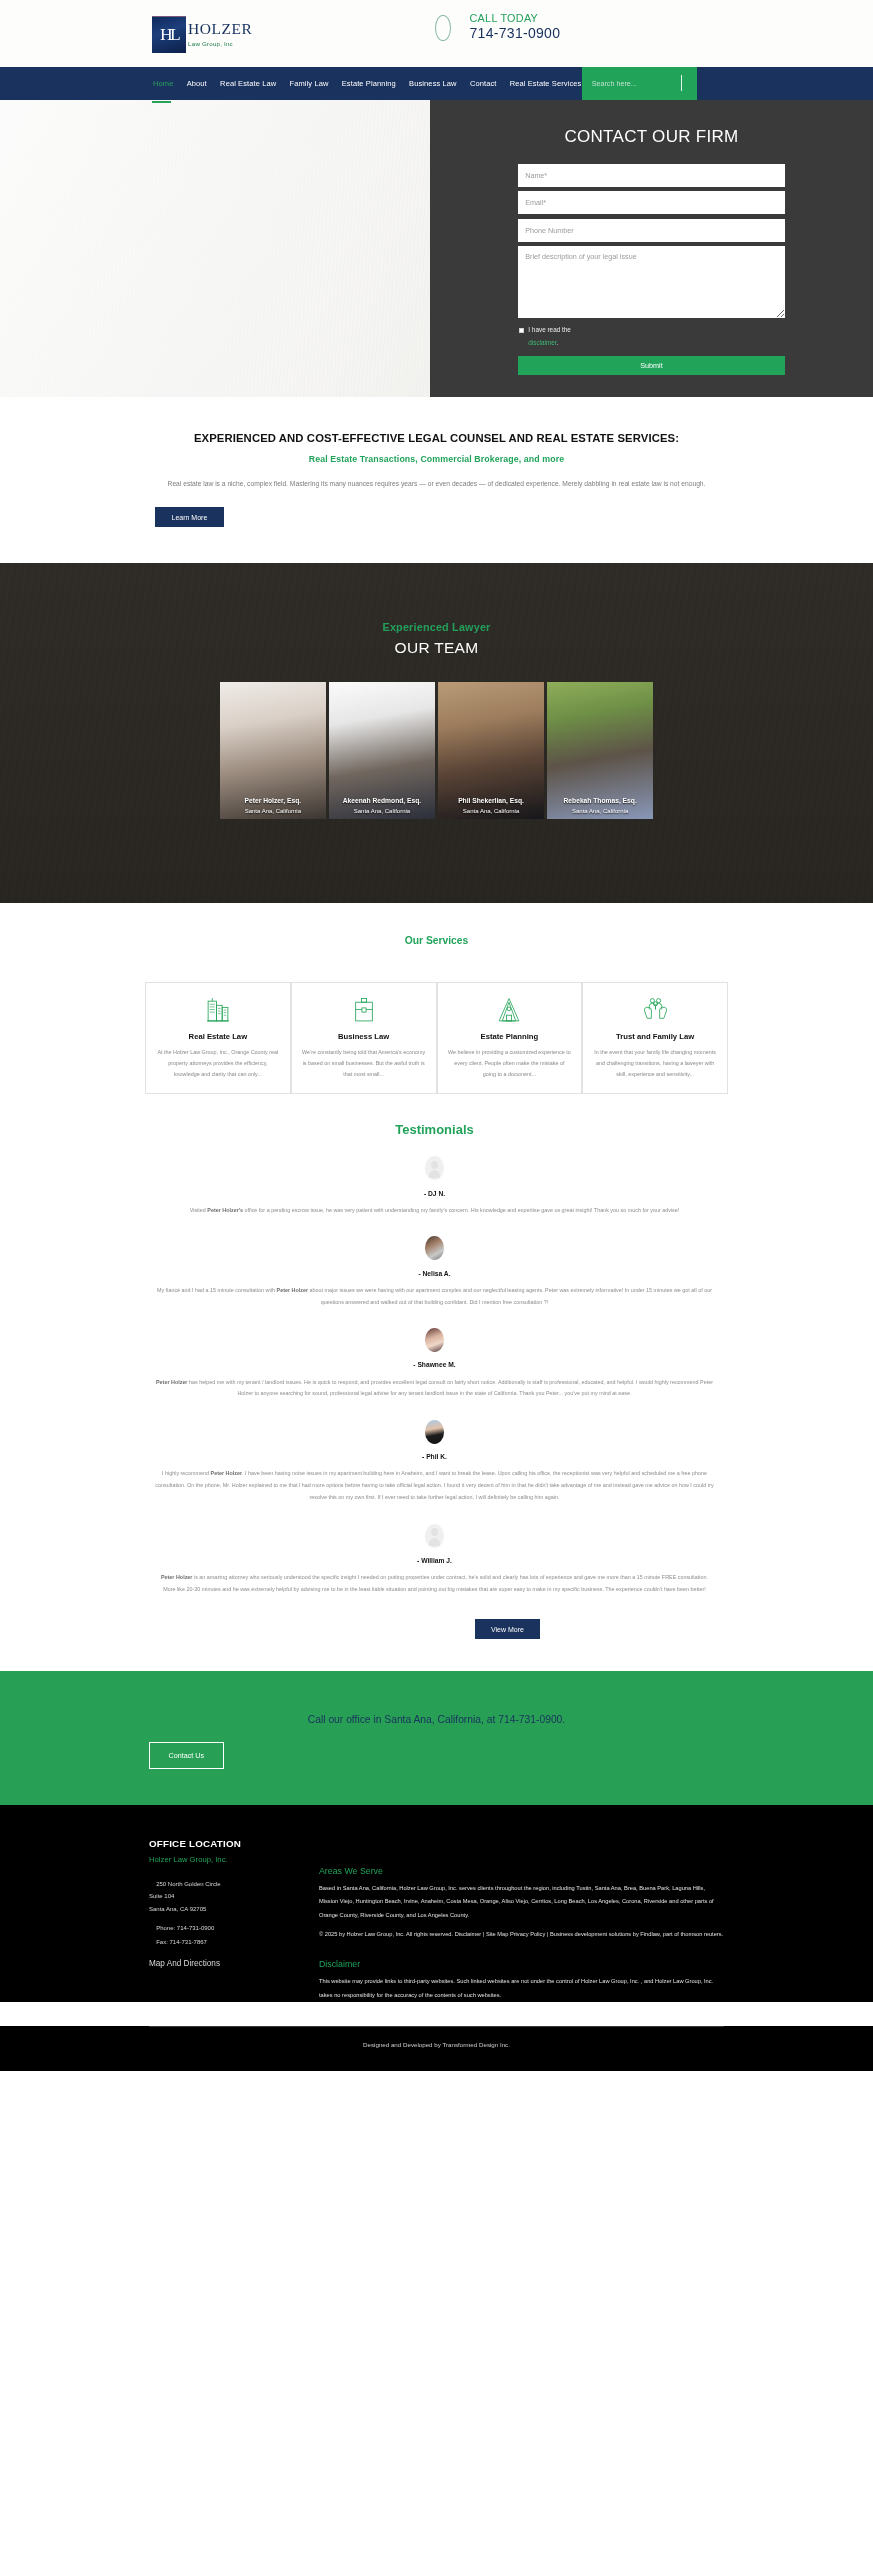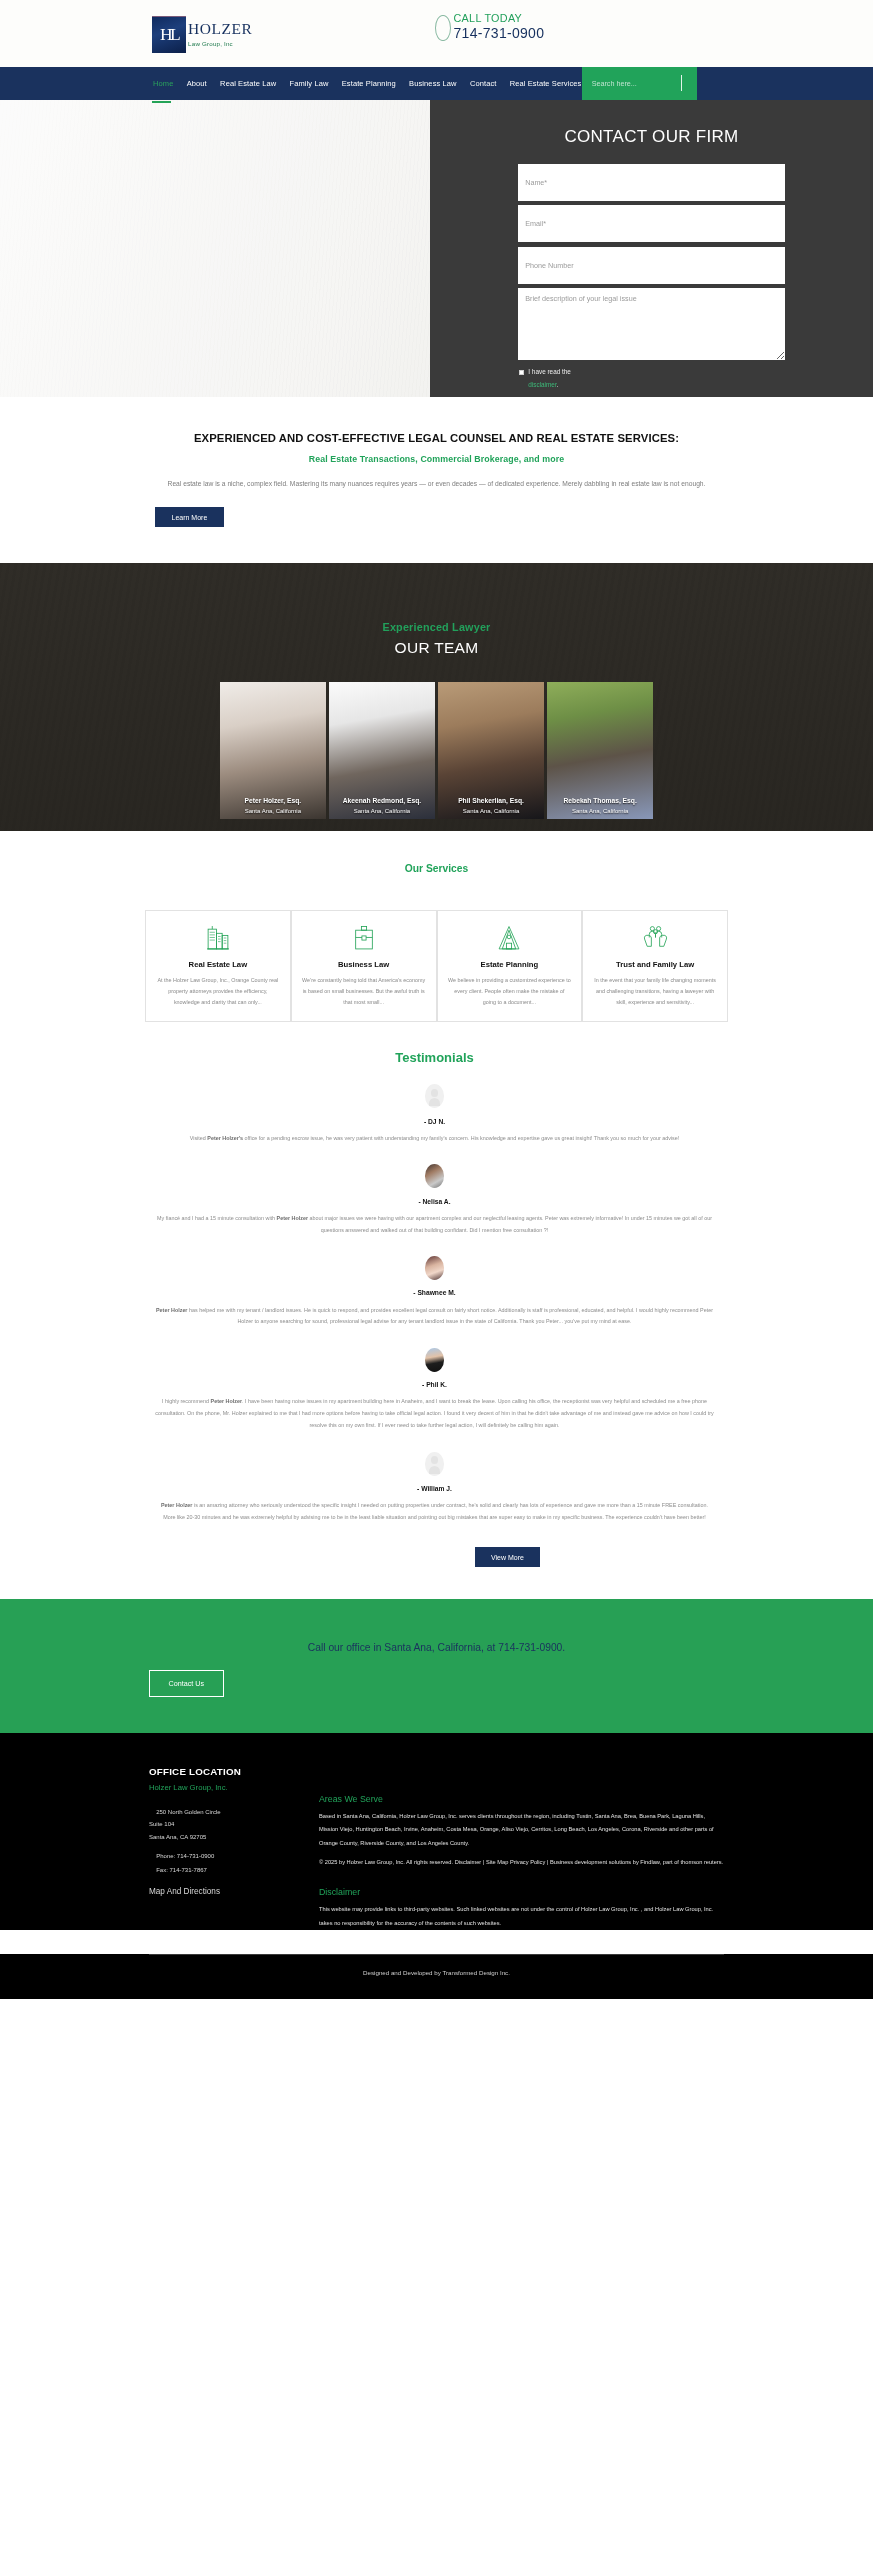--- a/index.html
+++ b/index.html
@@ -50,21 +50,21 @@
     color: #1f7a4d;
     margin-top: 2.6px;
     letter-spacing: 0.2px;
   }
   .call-wrap {
     position: absolute;
     left: 435px;
     top: 13.4px;
     display: flex;
     align-items: center;
-    gap: 3px;
+    gap: 19px;
   }
   .call-circle {
     width: 15.5px;
     height: 26px;
     border: 0.5px solid #89b9a2;
     border-radius: 50%;
   }
   .call-today {
     font-size: 10.8px;
     color: #22a05b;
@@ -165,21 +165,21 @@
   .form-title {
     color: #fff;
     font-size: 17px;
     text-align: center;
     letter-spacing: 0.3px;
     margin-bottom: 16.5px;
     font-weight: 400;
   }
   .fld {
     width: 100%;
-    height: 37px;
+    height: 23px;
     border: none;
     outline: none;
     background: #fff;
     font-family: "Liberation Sans", sans-serif;
     font-size: 7.2px;
     color: #333;
     padding: 0 7.2px;
     margin-bottom: 4.6px;
     display: block;
   }
@@ -256,21 +256,21 @@
     margin-top: 15.5px;
     cursor: pointer;
     border: none;
     font-family: "Liberation Sans", sans-serif;
   }
   .intro-btn-align { display: flex; justify-content: flex-start; }
 
   
   .team {
     position: relative;
-    height: 268px;
+    height: 340px;
     background:
       linear-gradient(rgba(38,36,32,0.86), rgba(34,32,28,0.9)),
       repeating-linear-gradient(100deg, #5d564a 0px, #5d564a 3.1px, #6a6254 3.1px, #6a6254 7.2px);
     overflow: hidden;
   }
   .team-inner { text-align: center; padding-top: 58px; }
   .team-eyebrow {
     color: #22a05b;
     font-size: 10.8px;
     letter-spacing: 0.2px;

